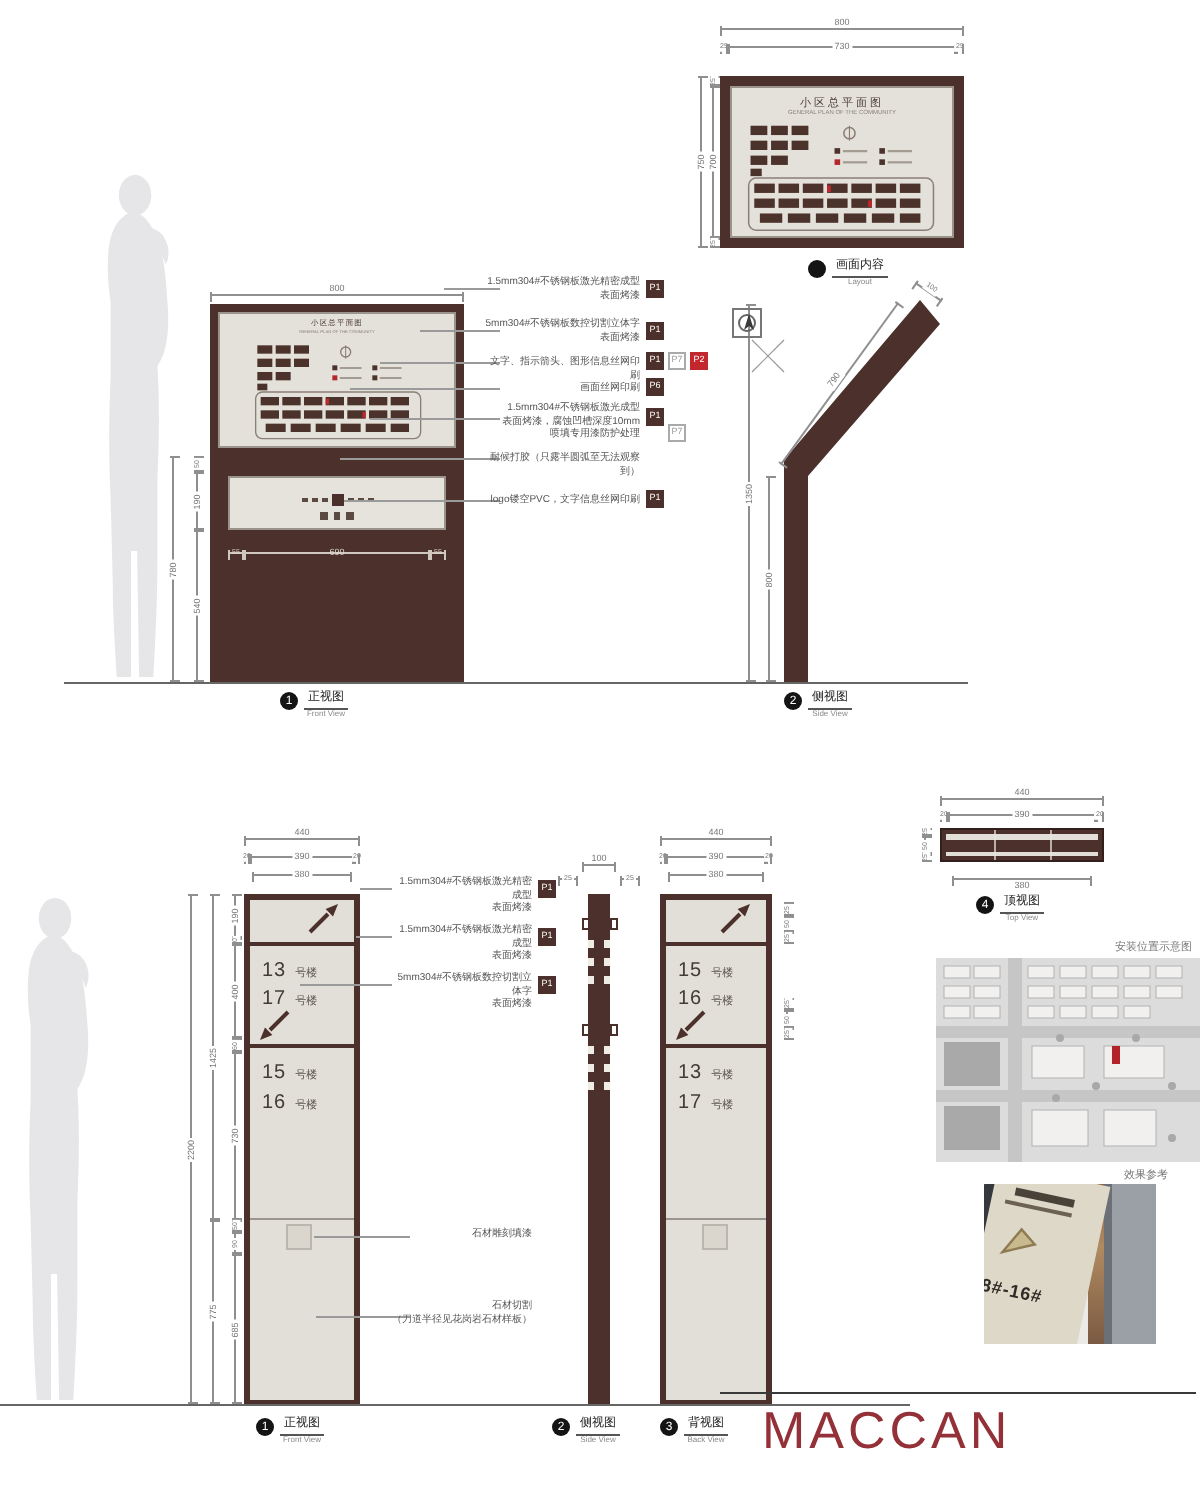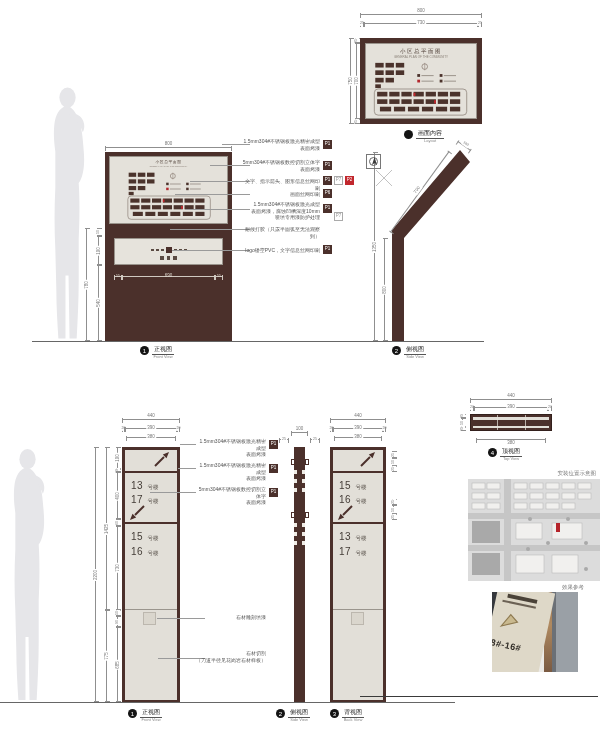--- a/index.html
+++ b/index.html
@@ -575,14 +575,15 @@
       <div class="abs" style="left:16px;top:10px;width:30px;height:3.5px;background:#4a4238;"></div>
       <div class="abs" style="left:12px;top:17px;width:34px;height:2px;background:#6b6154;"></div>
       <svg class="abs" style="left:14px;top:28px;" width="20" height="18">
         <polygon points="2,15 17,8 9,2" fill="#c9b98f" stroke="#8f7b52" stroke-width="1.2"></polygon>
       </svg>
       <div class="abs" style="left:9px;top:56px;font-size:9px;font-weight:bold;color:#2f2b26;letter-spacing:0.5px;">8#-16#</div>
     </div>
   </div>
 
   <div class="abs" style="left:360px;top:696px;width:238px;height:0;border-top:1px solid #3a3a3a;"></div>
+  <div class="abs" style="left:381px;top:700px;font-size:26px;color:#943138;letter-spacing:2px;">MACCAN</div>
 
 </div>
 
 </body></html>

